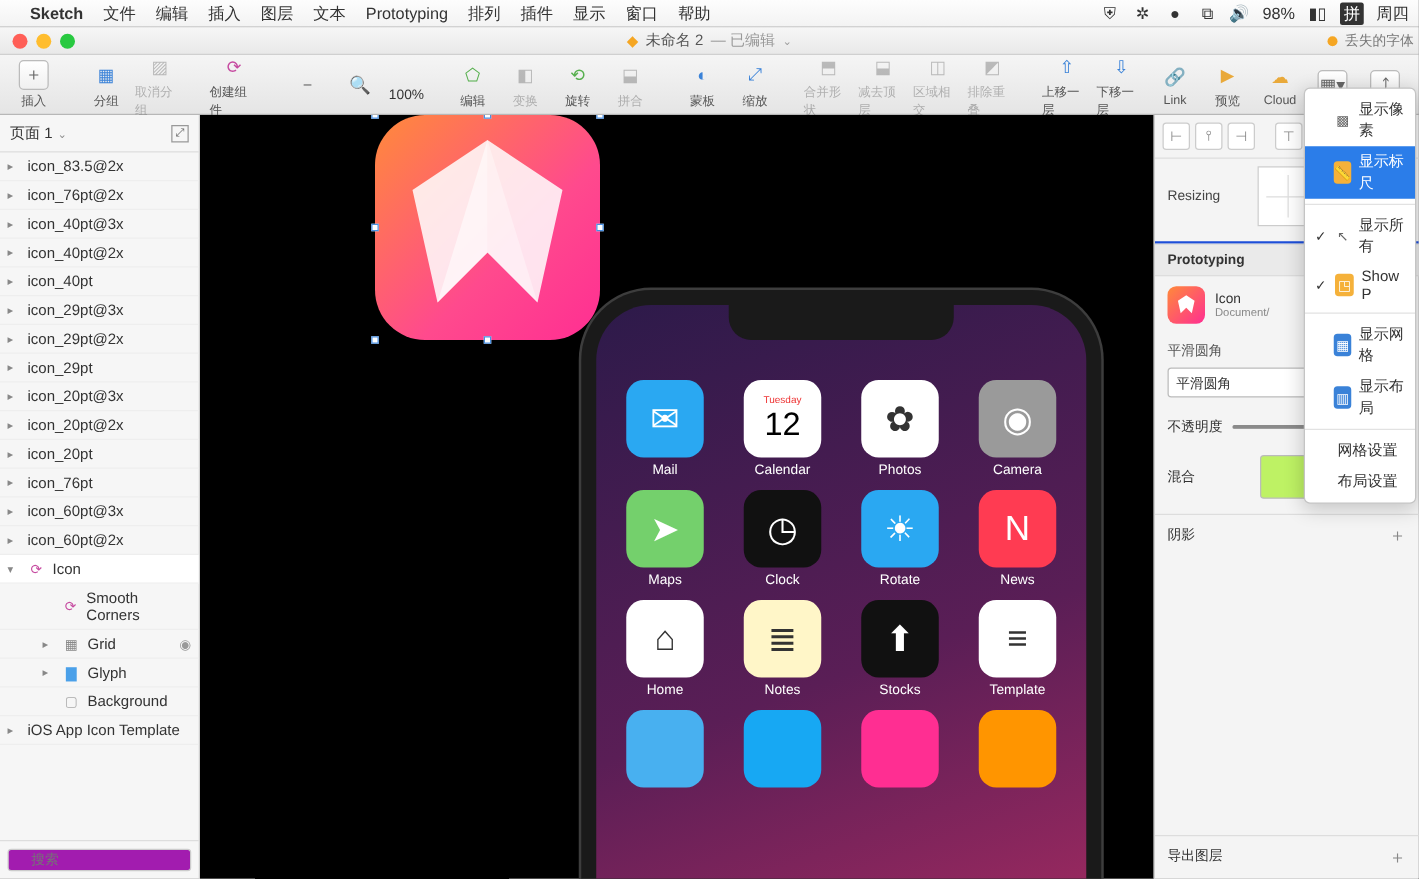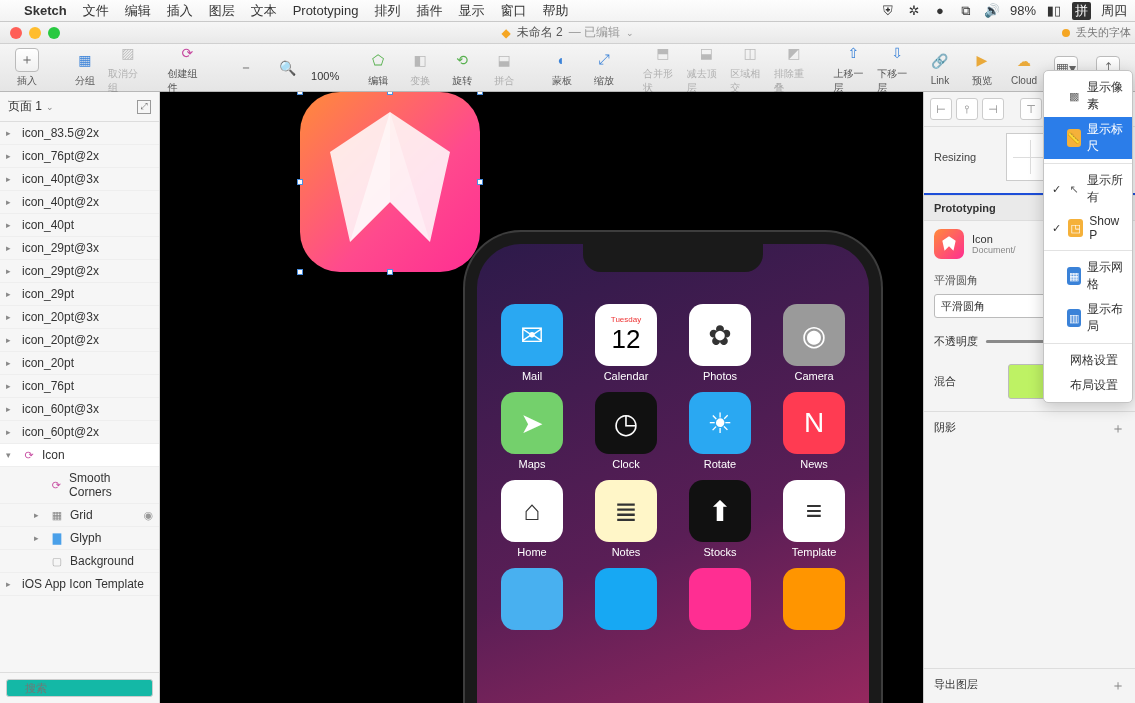--- a/index.html
+++ b/index.html
@@ -40,21 +40,21 @@
 .pages-hdr { display:flex;align-items:center; padding:6px 8px; font-size:12px;border-bottom:1px solid #ddd; }
 .pages-hdr .exp { margin-left:auto; width:14px;height:14px;border:1px solid #999;font-size:9px;display:flex;align-items:center;justify-content:center;color:#666; }
 .layer-list { flex:1; overflow:auto; }
 .layer { display:flex;align-items:center; padding:4px 6px; gap:6px; font-size:12px; border-bottom:1px solid #eee; }
 .layer .arr { width:10px;color:#888;font-size:9px; }
 .layer.l3 { padding-left:34px; }
 .layer.sel { background:#ffffff; }
 .layer .lic { width:14px;height:14px;display:inline-flex;align-items:center;justify-content:center;font-size:11px;}
 .eye { margin-left:auto;color:#999;font-size:11px; }
 .search-row { padding:6px; border-top:1px solid #ddd; }
-.search-row input { width:100%; border:1px solid #ccc;border-radius:3px;padding:2px 4px 2px 18px;font-size:11px;background:#14b8a6; }
+.search-row input { width:100%; border:1px solid #ccc;border-radius:3px;padding:2px 4px 2px 18px;font-size:11px;background:#a21caf; }
 
 .canvas { flex:1; background:#000; position:relative; overflow:hidden; }
 
 
 .artboard-icon { position:absolute; left:140px; top:0px; width:180px; height:180px; }
 .icon-shape { width:180px;height:180px;border-radius:40px;background:linear-gradient(135deg,#ff8a3a 0%,#ff4a8d 60%,#ff2e92 100%);position:relative;overflow:hidden; }
 .icon-shape svg { position:absolute;inset:0; }
 .sel-handle { width:6px;height:6px;background:#fff;border:1px solid #4a90e2;position:absolute; }
 .h-tl{left:-3px;top:-3px}.h-tr{right:-3px;top:-3px}.h-bl{left:-3px;bottom:-3px}.h-br{right:-3px;bottom:-3px}
 .h-tm{left:calc(50% - 3px);top:-3px}.h-bm{left:calc(50% - 3px);bottom:-3px}

